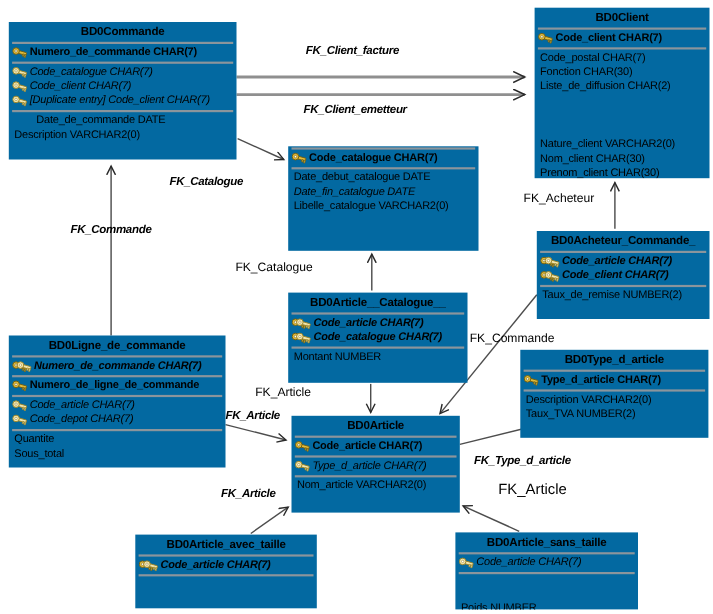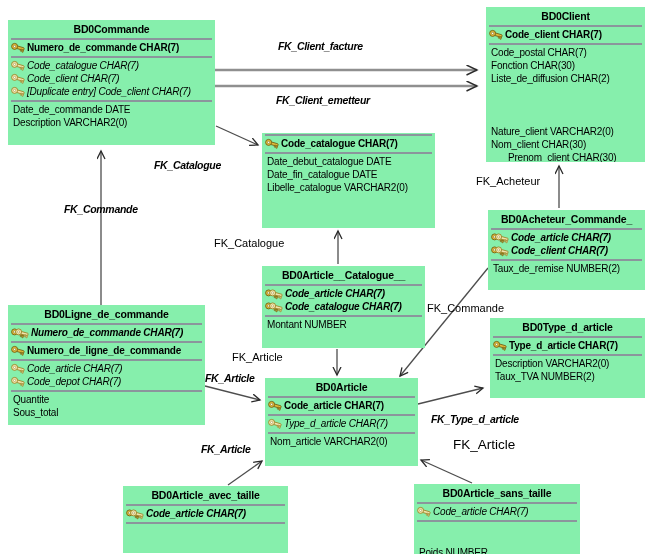--- a/index.html
+++ b/index.html
@@ -2,21 +2,21 @@
 <html><head>
 <meta charset="utf-8">
 <style>
   html,body{margin:0;padding:0;background:#fff;}
   #canvas{
     position:relative;width:648px;height:558px;background:#fff;overflow:hidden;
     font-family:"Liberation Sans",sans-serif;color:#000;
   }
   .wires{position:absolute;left:0;top:0;}
   .entity{
-    position:absolute;background:#86efac;box-sizing:border-box;
+    position:absolute;background:#0369a1;box-sizing:border-box;
     padding:1px 0 0 0;overflow:hidden;
   }
   .ent-title{
     font-size:10.5px;font-weight:bold;text-align:center;
     height:17px;line-height:17px;white-space:nowrap;letter-spacing:-0.2px;
   }
   .divider{height:0;border-top:2px solid #8b959c;margin:0 3px;}
   .sec{padding:1px 0 2px 0;}
   .row{
     display:flex;align-items:center;height:13px;line-height:13px;
@@ -127,21 +127,21 @@
                 <circle cx="3.6" cy="4.4" r="3" fill="#f2e5ad" stroke="#9a8426" stroke-width="0.9"></circle>
                 <circle cx="3.6" cy="4.4" r="1.1" fill="#ffffff" stroke="#9a8426" stroke-width="0.5"></circle>
               </g>
             </svg>
           </span>
           <span>[Duplicate entry] Code_client CHAR(7)</span>
         </div>
       </div>
       <div class="divider"></div>
       <div class="sec">
-        <div class="row r-plain" style="padding-left: 5px;">
+        <div class="row r-plain" style="padding-left: 5px; margin-left: 20px;">
           <span>Date_de_commande DATE</span>
         </div>
         <div class="row r-plain" style="padding-left: 5px;">
           <span>Description VARCHAR2(0)</span>
         </div>
       </div>
     </div>
   <div class="entity" style="left:486px;top:7px;width:159px;height:155px">
       <div class="ent-title">BD0Client</div>
       <div class="divider"></div>
@@ -173,21 +173,21 @@
         </div>
         <div class="row r-plain" style="padding-left: 5px; text-align: center;">
           <span>Liste_de_diffusion CHAR(2)</span>
         </div>
         <div class="row r-plain" style="padding-left: 5px; margin-top: 40px;">
           <span>Nature_client VARCHAR2(0)</span>
         </div>
         <div class="row r-plain" style="padding-left: 5px;">
           <span>Nom_client CHAR(30)</span>
         </div>
-        <div class="row r-plain" style="padding-left: 22px;">
+        <div class="row r-plain" style="padding-left: 5px;">
           <span>Prenom_client CHAR(30)</span>
         </div>
         <div class="row r-plain" style="padding-left: 5px;">
           <span>Raison_sociale CHAR(30)</span>
         </div>
       </div>
     </div>
   <div class="entity" style="left:262px;top:133px;width:173px;height:95px">
       <div class="divider"></div>
       <div class="sec">
@@ -206,21 +206,21 @@
             </svg>
           </span>
           <span>Code_catalogue CHAR(7)</span>
         </div>
       </div>
       <div class="divider"></div>
       <div class="sec">
         <div class="row r-plain" style="padding-left: 5px;">
           <span>Date_debut_catalogue DATE</span>
         </div>
-        <div class="row r-plain" style="padding-left: 5px;">
+        <div class="row r-plain" style="padding-left: 5px; font-style: italic;">
           <span>Date_fin_catalogue DATE</span>
         </div>
         <div class="row r-plain" style="padding-left: 5px;">
           <span>Libelle_catalogue VARCHAR2(0)</span>
         </div>
       </div>
     </div>
   <div class="entity" style="left:488px;top:210px;width:157px;height:80px">
       <div class="ent-title">BD0Acheteur_Commande_</div>
       <div class="divider"></div>
@@ -354,21 +354,21 @@
           <span>Code_catalogue CHAR(7)</span>
         </div>
       </div>
       <div class="divider"></div>
       <div class="sec">
         <div class="row r-plain" style="padding-left: 5px;">
           <span>Montant NUMBER</span>
         </div>
       </div>
     </div>
-  <div class="entity" style="left:490px;top:318px;width:155px;height:80px">
+  <div class="entity" style="left:473px;top:318px;width:171px;height:80px">
       <div class="ent-title">BD0Type_d_article</div>
       <div class="divider"></div>
       <div class="sec">
         <div class="row r-pk">
           <span class="keywrap">
             <svg width="15" height="11" viewBox="0 0 15 11">
               <g transform="">
                 <g transform="rotate(16 5 4.6)">
                   <rect x="5" y="3.6" width="8.3" height="2.6" rx="0.6" fill="#e2bc3a" stroke="#6f5e14" stroke-width="0.8"></rect>
                   <rect x="10.2" y="5.6" width="1.2" height="2.1" fill="#e2bc3a" stroke="#6f5e14" stroke-width="0.6"></rect>

